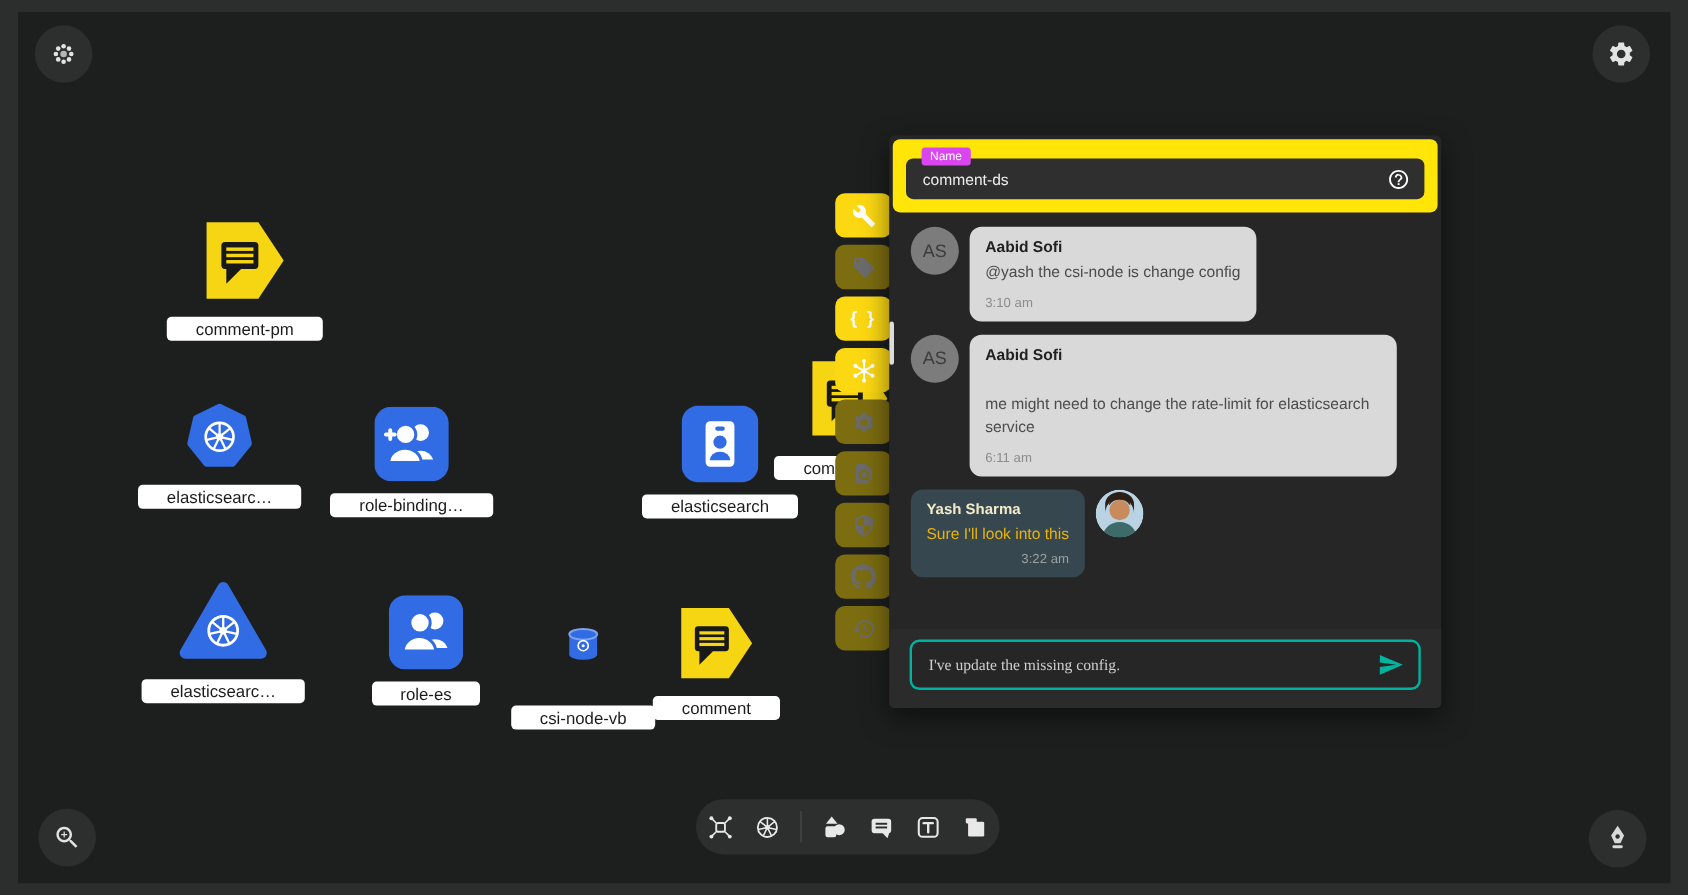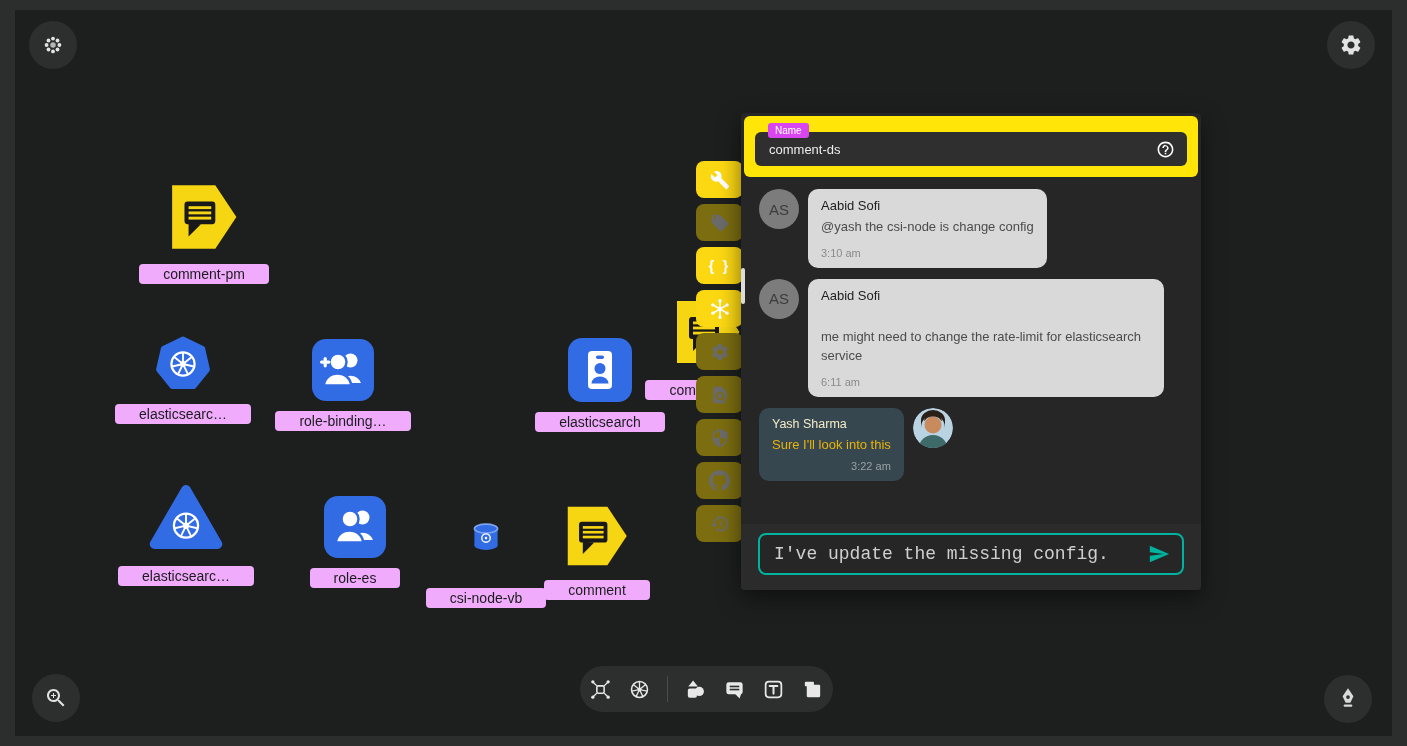--- a/index.html
+++ b/index.html
@@ -14,21 +14,21 @@
   .circle-btn{position:absolute;width:48px;height:48px;border-radius:50%;
     background:#2d2f2e;display:flex;align-items:center;justify-content:center;
     border:none;cursor:pointer;color:#e3e3e3;z-index:30}
   .cb-tl{left:29px;top:21px}
   .cb-tr{left:1327px;top:21px}
   .cb-bl{left:32px;top:674px}
   .cb-br{left:1324px;top:675px;color:#d9d9d9}
 
   
   .node{position:absolute;width:120px;display:flex;flex-direction:column;align-items:center;z-index:2}
-  .node-label{margin-top:10px;background:#f0abfc;color:#1c1c1c;font-size:14px;
+  .node-label{margin-top:10px;background:#ffffff;color:#1c1c1c;font-size:14px;
     padding:2px 24px;border-radius:4px;white-space:nowrap}
   .n1{left:144px;top:180px}
   .n2{left:123px;top:334px}
   .n3{left:283px;top:339px}
   .n4{left:540px;top:338px}
   .n5{left:648px;top:296px;z-index:1}
   .n5 .node-label{margin-top:12px}
   .n6{left:126px;top:478px}
   .n7{left:295px;top:496px}
   .n8{left:426px;top:518px}
@@ -66,34 +66,34 @@
   .messages{flex:1;padding:9px 14px 6px 18px;display:flex;flex-direction:column;gap:11px;
     overflow:hidden;position:relative}
   .scroll-thumb{position:absolute;left:0;top:88px;width:4px;height:36px;background:#dcdcdc;border-radius:2px}
   .msg-row{display:flex;gap:9px;align-items:flex-start}
   .msg-row.right{}
   .avatar{width:40px;height:40px;border-radius:50%;background:#7c7c7c;color:#3c3c3c;
     display:flex;align-items:center;justify-content:center;font-size:15px;flex:none}
   .avatar-photo{width:40px;height:40px;border-radius:50%;overflow:hidden;flex:none}
   .bubble{background:#d9d9d9;border-radius:10px;padding:9px 13px;max-width:352px}
   .bubble.wide{width:330px}
-  .author{font-size:13px;font-weight:400;color:#212121}
+  .author{font-size:13px;font-weight:700;color:#212121}
   .mtext{font-size:13px;color:#4c4c4c;margin-top:4px;line-height:1.5}
   .mtime{font-size:11px;color:#8b8b8b;margin-top:10px}
   .spacer{height:20px}
   .bubble.dark{background:#37474f}
   .bubble.dark .author{color:#f3ebc8;font-size:12.5px}
   .bubble.dark .mtext{color:#eab308}
   .bubble.dark .mtime{color:#9aa0a0;text-align:right;margin-top:6px}
 
   .panel-footer{flex:none;background:#2b2b2b;padding:9px 17px 15px;border-radius:0 0 4px 4px}
   .chat-input-box{border:2px solid #00b39f;border-radius:8px;height:38px;background:#262626;
     display:flex;align-items:center;padding:0 12px;gap:8px}
-  .chat-input{flex:1;background:transparent;border:none;outline:none;color:#cfcfcf;font-size:18px;
-    font-family:Liberation Mono, monospace}
+  .chat-input{flex:1;background:transparent;border:none;outline:none;color:#cfcfcf;font-size:13px;
+    font-family:Liberation Serif, serif}
   .send-btn{border:none;background:transparent;color:#00b39f;display:flex;cursor:pointer;padding:0}
 
   
   .btoolbar{position:absolute;left:580px;top:666px;width:253px;height:46px;background:#2d2f2e;
     border-radius:23px;display:flex;align-items:center;justify-content:center;gap:16px;z-index:5}
   .bt-btn{border:none;background:transparent;color:#e8e8e8;display:flex;cursor:pointer;padding:0}
   .bt-divider{width:1px;height:26px;background:#4a4c4b}
 </style>
 </head>
 <body>

